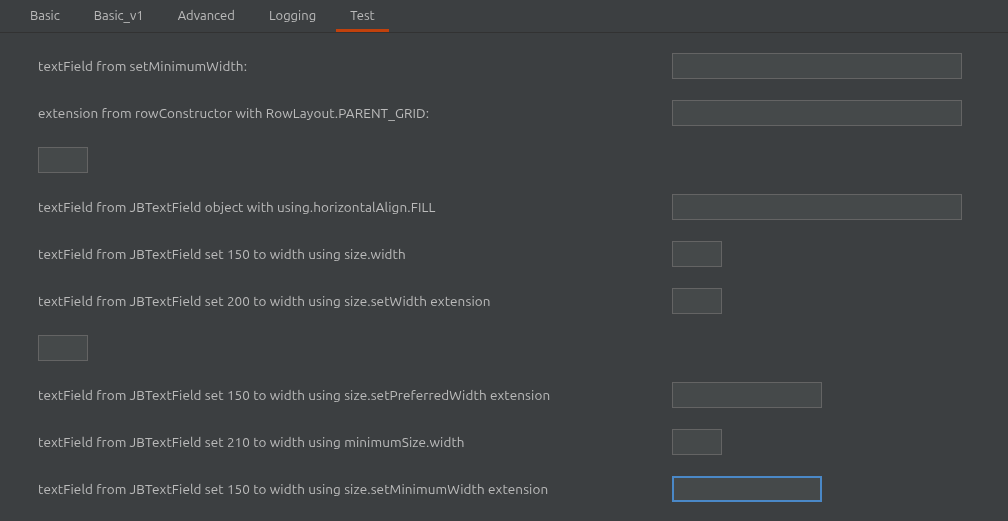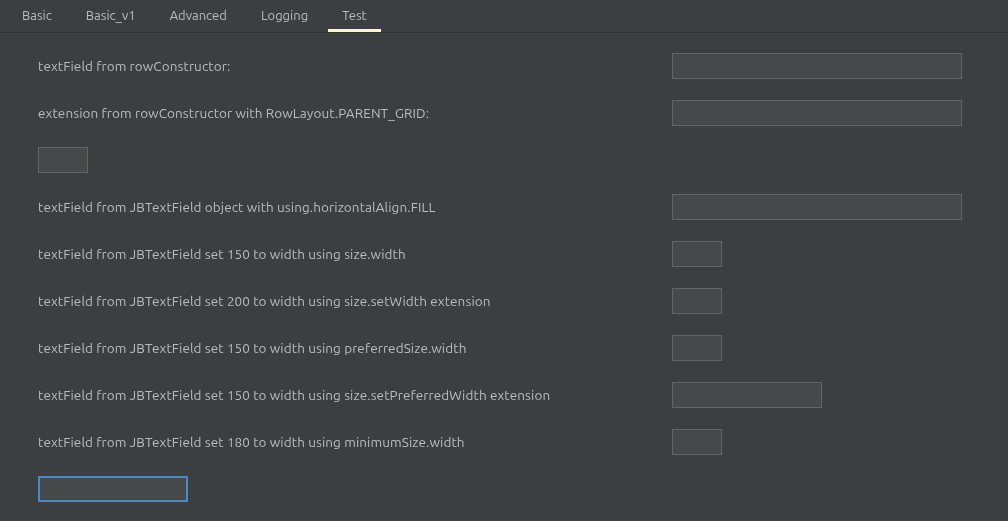--- a/index.html
+++ b/index.html
@@ -8,34 +8,34 @@
       color: #bbbbbb;
       font-family: -apple-system, BlinkMacSystemFont, "Segoe UI", Ubuntu, sans-serif;
       font-size: 13px;
       width: 1008px;
       height: 521px;
       overflow: hidden;
     }
     .tabs {
       display: flex;
       border-bottom: 1px solid #323232;
-      padding-left: 8px;
+      padding-left: 16px;
       height: 33px;
       align-items: center;
     }
     .tab {
       padding: 8px 14px 7px;
       cursor: pointer;
       color: #bbbbbb;
       border-bottom: 3px solid transparent;
       margin-right: 6px;
       font-size: 13px;
     }
     .tab.active {
-      border-bottom: 3px solid #fef9c3;
+      border-bottom: 3px solid #c2410c;
       color: #bbbbbb;
     }
     .panel {
       padding: 20px 14px 0 38px;
     }
     .row {
       display: flex;
       align-items: center;
       margin-bottom: 21px;
       min-height: 26px;
@@ -76,21 +76,21 @@
   <div class="tab">Basic</div>
   <div class="tab">Basic_v1</div>
   <div class="tab">Advanced</div>
   <div class="tab">Logging</div>
   <div class="tab active">Test</div>
 </div>
 
 <div class="panel">
 
   <div class="row">
-    <div class="row-label">textField from rowConstructor:</div>
+    <div class="row-label">textField from setMinimumWidth:</div>
     <div class="field-cell">
       <input class="tf full" value="" style="">
     </div>
   </div>
 
   <div class="row">
     <div class="row-label">extension from rowConstructor with RowLayout.PARENT_GRID:</div>
     <div class="field-cell">
       <input class="tf full" value="" style="">
     </div>
@@ -117,39 +117,39 @@
   </div>
 
   <div class="row">
     <div class="row-label">textField from JBTextField set 200 to width using size.setWidth extension</div>
     <div class="field-cell">
       <input class="tf small" value="" style="">
     </div>
   </div>
 
   <div class="row">
-    <div class="row-label">textField from JBTextField set 150 to width using preferredSize.width</div>
     <div class="field-cell">
       <input class="tf small" value="" style="">
     </div>
   </div>
 
   <div class="row">
     <div class="row-label">textField from JBTextField set 150 to width using size.setPreferredWidth extension</div>
     <div class="field-cell">
       <input class="tf w150" value="" style="">
     </div>
   </div>
 
   <div class="row">
-    <div class="row-label">textField from JBTextField set 180 to width using minimumSize.width</div>
+    <div class="row-label">textField from JBTextField set 210 to width using minimumSize.width</div>
     <div class="field-cell">
       <input class="tf small" value="" style="">
     </div>
   </div>
 
   <div class="row">
+    <div class="row-label">textField from JBTextField set 150 to width using size.setMinimumWidth extension</div>
     <div class="field-cell">
       <input class="tf w150 focused" value="" style="">
     </div>
   </div>
 
 </div>
 
 </body></html>

